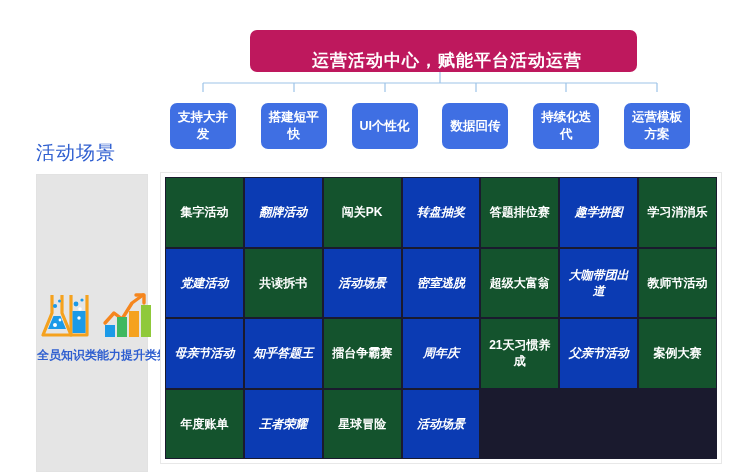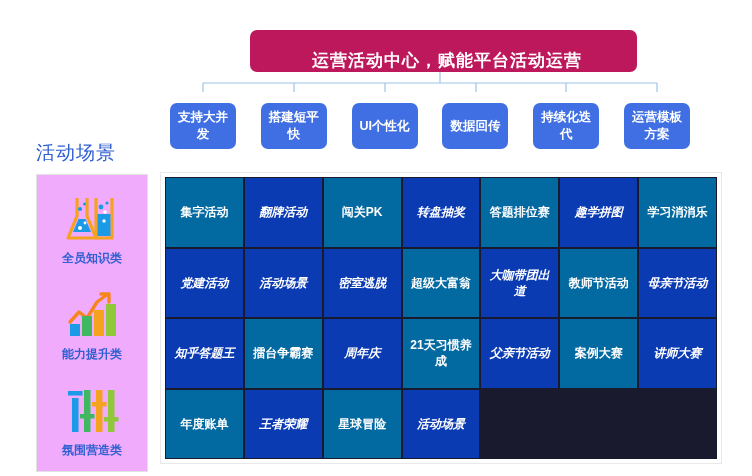--- a/index.html
+++ b/index.html
@@ -86,25 +86,24 @@
     font-size: 19px;
     font-weight: normal;
     text-align: left;
     width: 112px;
     margin-bottom: 8px;
     letter-spacing: 1px;
   }
   #sidebar-panel {
     width: 112px;
     height: 298px;
-    background: #f0abfc;
+    background: #e5e5e5;
     border: 1px solid #e2e2e2;
     box-sizing: border-box;
     display: flex;
-    flex-direction: column;
     align-items: center;
     padding-top: 6px;
   }
   .scene-item {
     width: 100%;
     height: 96px;
     display: flex;
     flex-direction: column;
     align-items: center;
     justify-content: center;
@@ -150,21 +149,21 @@
     align-items: center;
     justify-content: center;
     text-align: center;
     color: #ffffff;
     font-size: 12px;
     font-weight: bold;
     line-height: 16px;
     padding: 0 3px;
     box-sizing: border-box;
   }
-  .cell-purple { background: #0369a1; }
+  .cell-purple { background: #14532d; }
   .cell-blue   { background: #0b3bb3; font-style: italic; }
 </style>
 </head>
 <body>
 
 <div id="header-banner">
   <span class="banner-text">运营活动中心，赋能平台活动运营</span>
 </div>
 
 <svg id="connector-tree" viewBox="0 0 752 476" xmlns="http://www.w3.org/2000/svg">
@@ -247,33 +246,33 @@
   <div id="activity-grid">
     <div class="grid-cell cell-purple">集字活动</div>
     <div class="grid-cell cell-blue">翻牌活动</div>
     <div class="grid-cell cell-purple">闯关PK</div>
     <div class="grid-cell cell-blue">转盘抽奖</div>
     <div class="grid-cell cell-purple">答题排位赛</div>
     <div class="grid-cell cell-blue">趣学拼图</div>
     <div class="grid-cell cell-purple">学习消消乐</div>
 
     <div class="grid-cell cell-blue">党建活动</div>
+    <div class="grid-cell cell-purple">共读拆书</div>
     <div class="grid-cell cell-blue">活动场景</div>
     <div class="grid-cell cell-blue">密室逃脱</div>
     <div class="grid-cell cell-purple">超级大富翁</div>
     <div class="grid-cell cell-blue">大咖带团出道</div>
 
     <div class="grid-cell cell-purple">教师节活动</div>
     <div class="grid-cell cell-blue">母亲节活动</div>
     <div class="grid-cell cell-blue">知乎答题王</div>
     <div class="grid-cell cell-purple">擂台争霸赛</div>
     <div class="grid-cell cell-blue">周年庆</div>
     <div class="grid-cell cell-purple">21天习惯养成</div>
 
     <div class="grid-cell cell-blue">父亲节活动</div>
     <div class="grid-cell cell-purple">案例大赛</div>
-    <div class="grid-cell cell-blue">讲师大赛</div>
     <div class="grid-cell cell-purple">年度账单</div>
     <div class="grid-cell cell-blue">王者荣耀</div>
     <div class="grid-cell cell-purple">星球冒险</div>
     <div class="grid-cell cell-blue">活动场景</div>
   </div>
 </div>
 
 </body></html>

